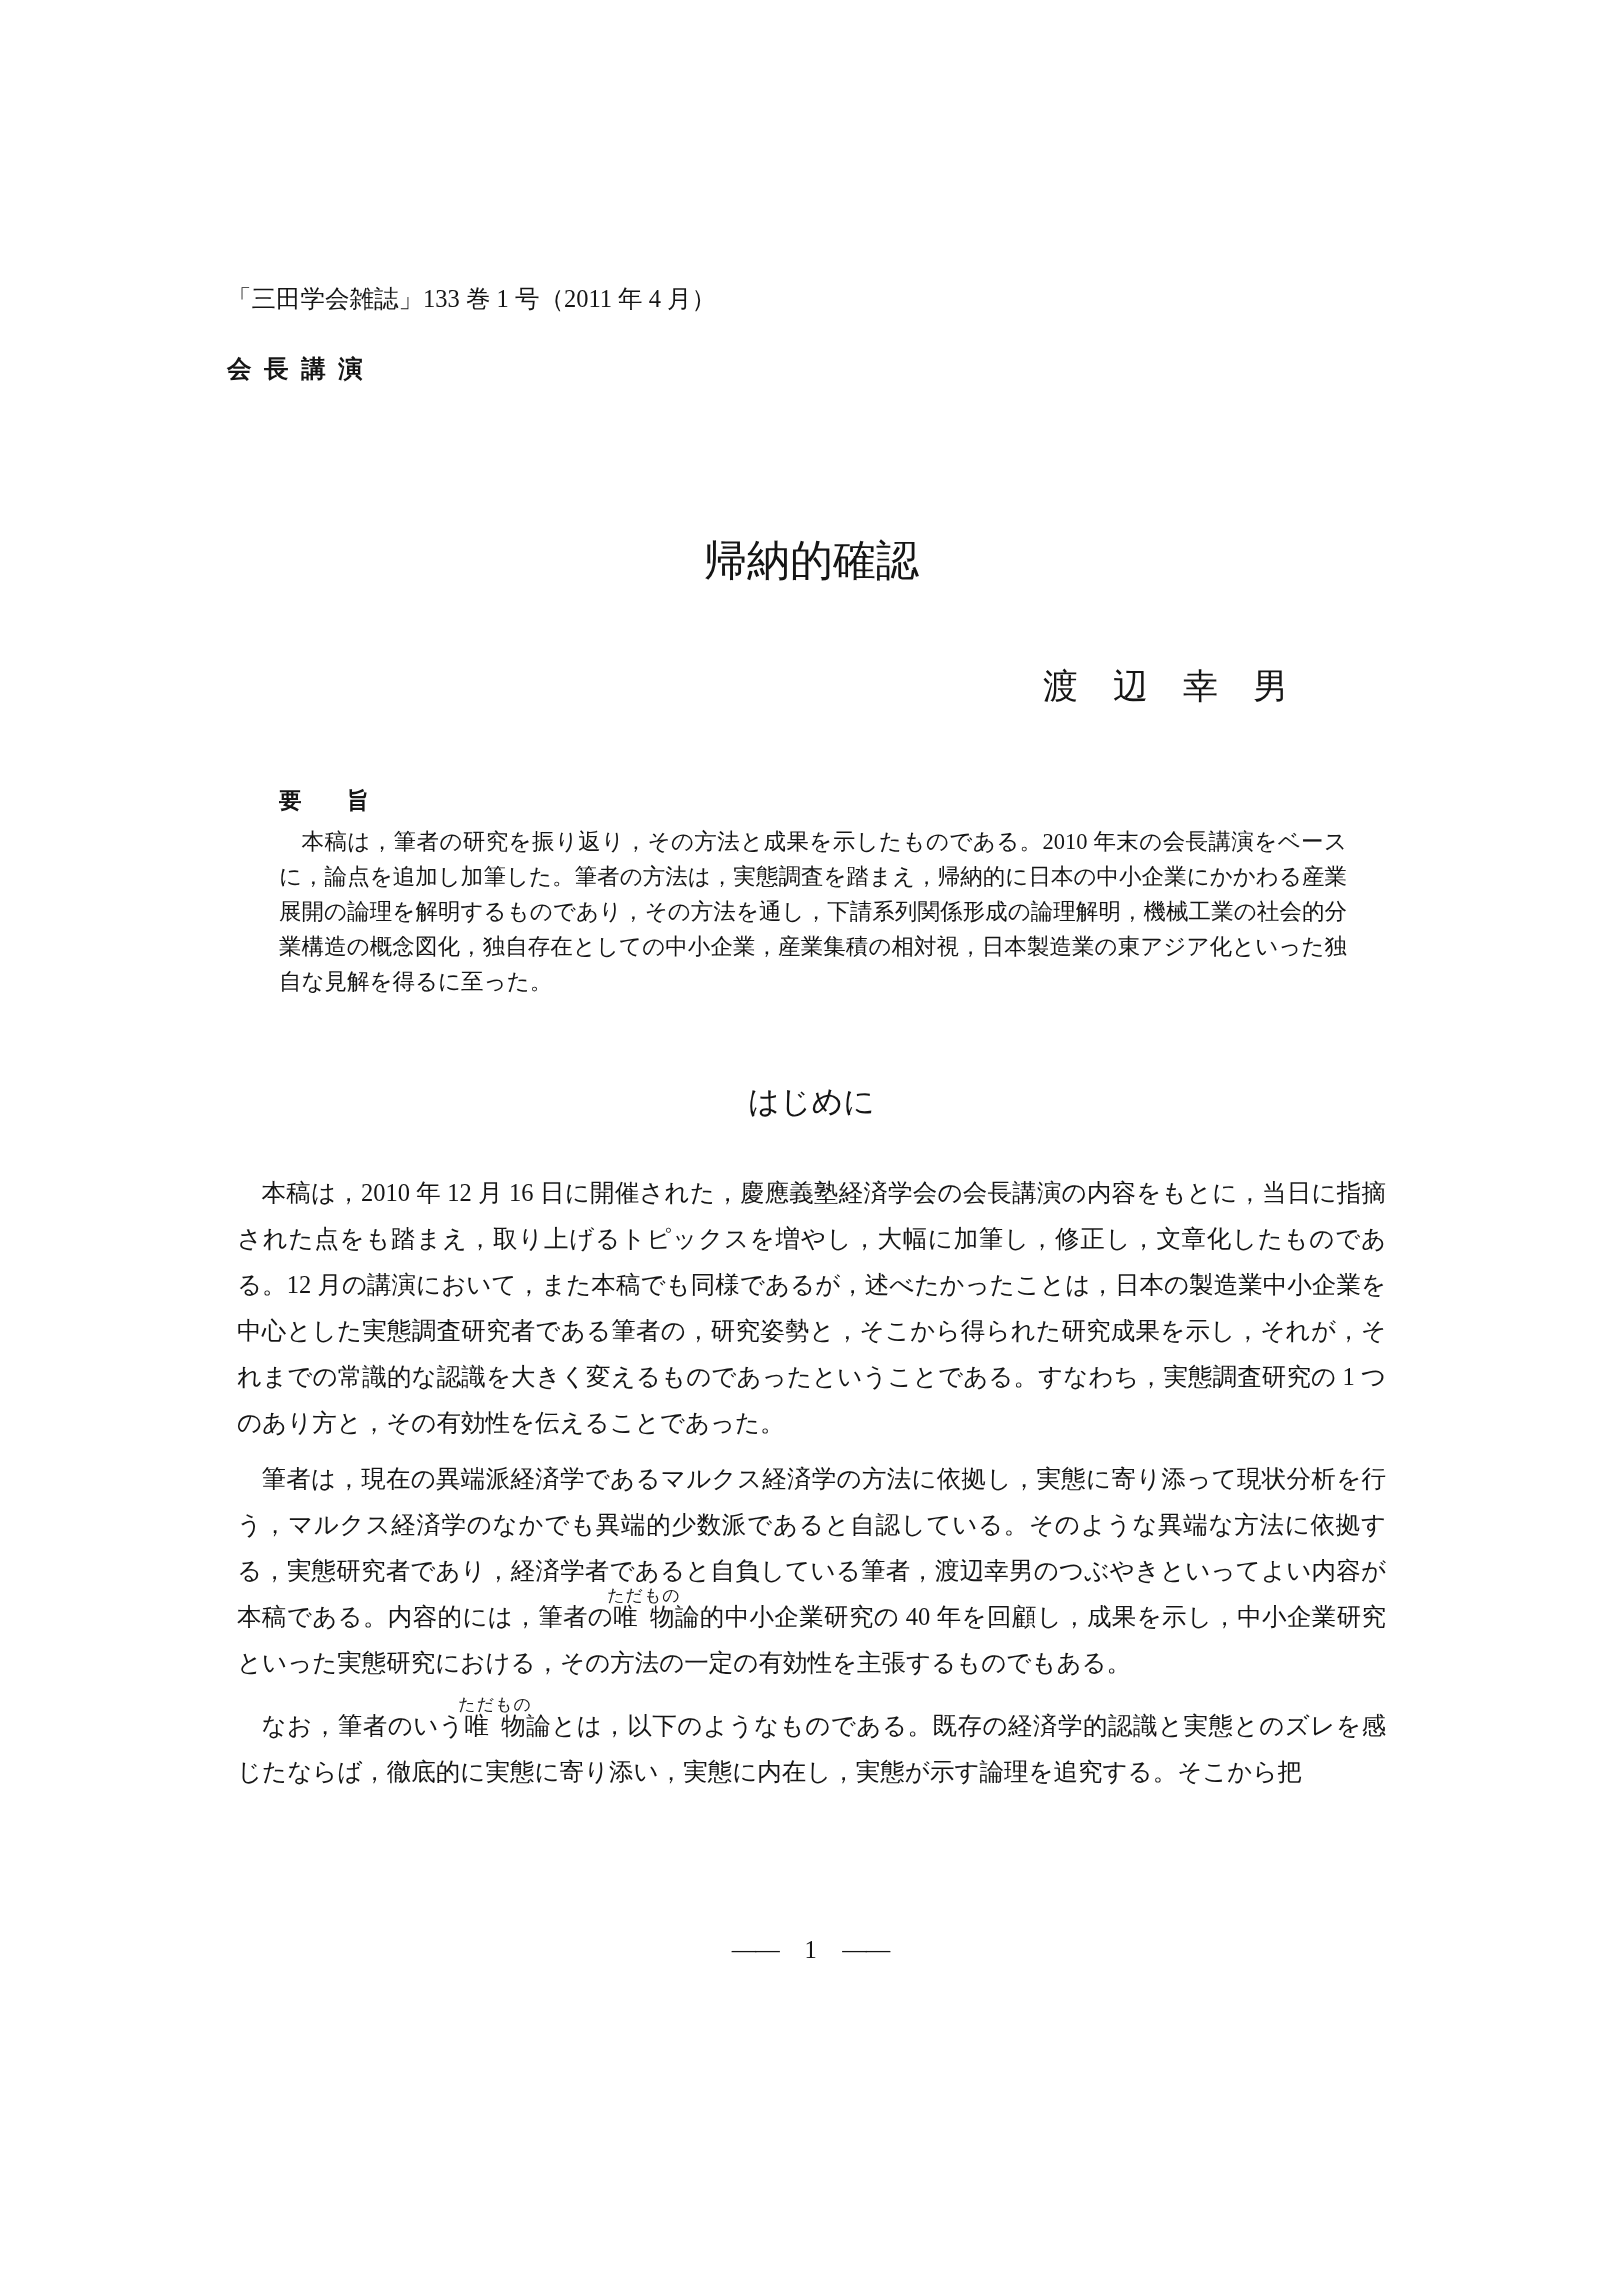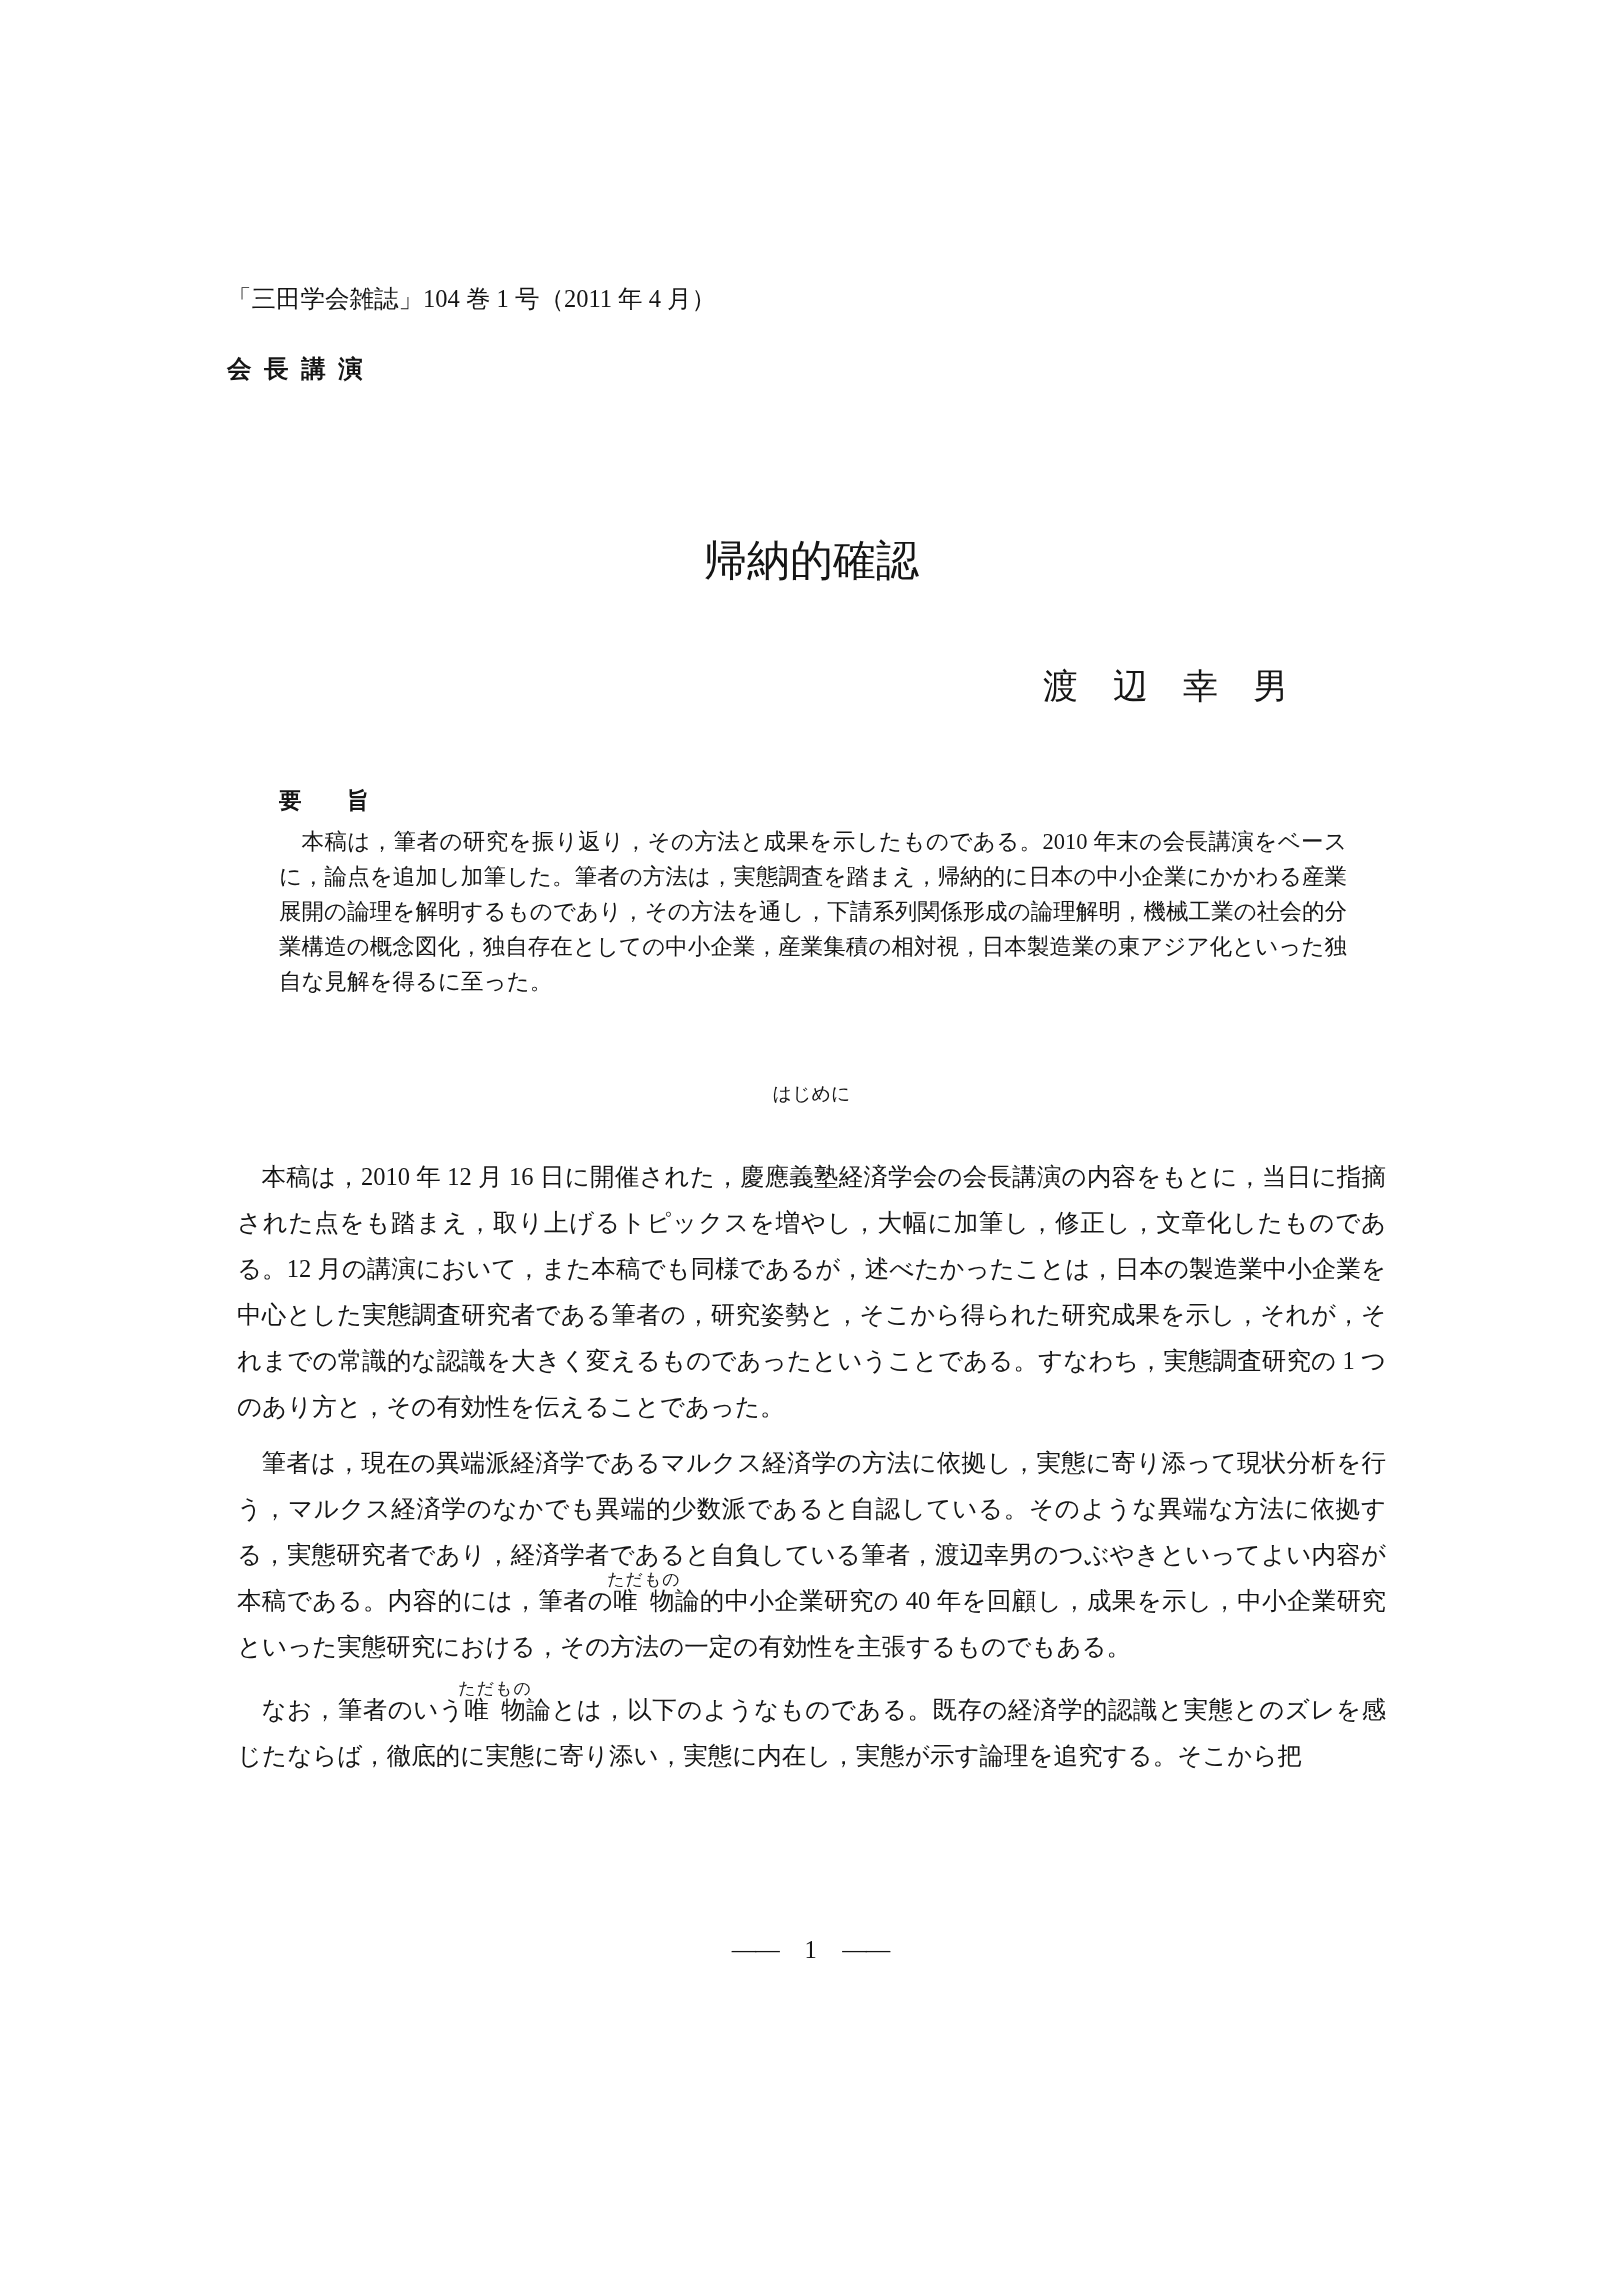--- a/index.html
+++ b/index.html
@@ -60,21 +60,21 @@
     text-indent: 1em;
   }
   .keywords-block {
     margin: 45px 49px 0 52px;
     font-size: 22.5px;
     line-height: 35px;
   }
   .section-heading {
     margin-top: 82px;
     text-align: center;
-    font-size: 19px;
+    font-size: 31px;
     font-weight: normal;
   }
   .body-text {
     margin-top: 47px;
     font-size: 24.5px;
     line-height: 46px;
     text-align: justify;
   }
   .body-text p {
     margin: 10px;
@@ -99,21 +99,21 @@
     display: inline-block;
     margin: 0 19.6px;
   }
 </style>
 </head>
 <body>
 
 <div class="page">
   <div class="content">
 
-    <div class="journal-line">「三田学会雑誌」104 巻 1 号（2011 年 4 月）</div>
+    <div class="journal-line">「三田学会雑誌」133 巻 1 号（2011 年 4 月）</div>
 
     <div class="article-type">会 長 講 演</div>
 
     <h1 class="title-block">
       <br>
       <span>帰納的確認</span>
     </h1>
 
     <div class="author-line">渡　辺　幸　男</div>
 

